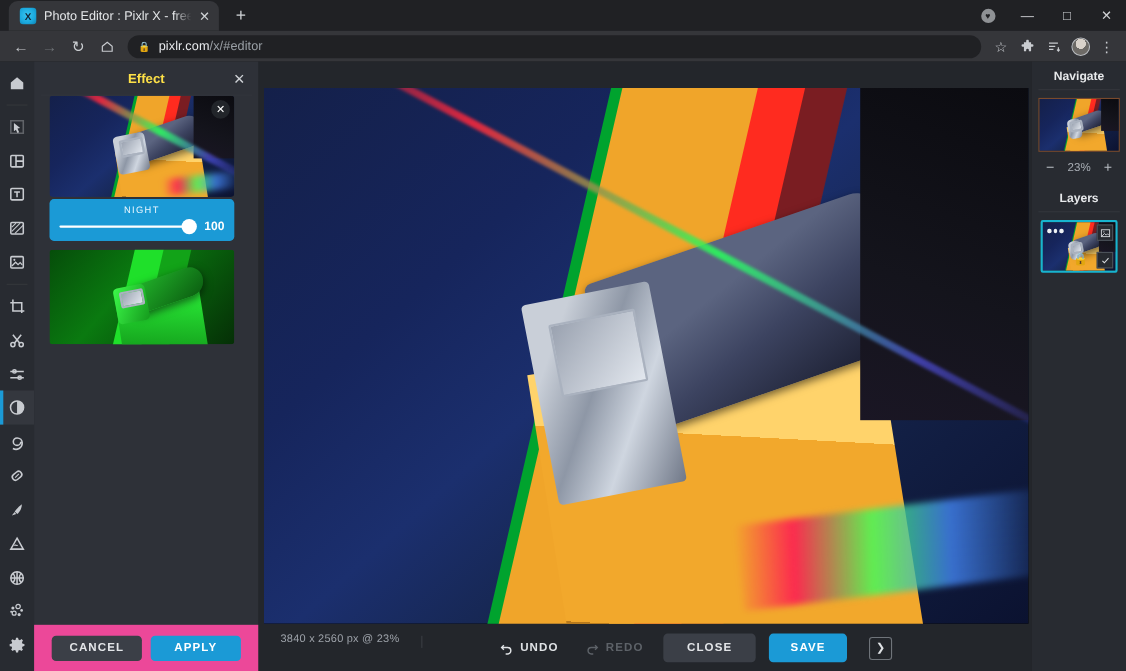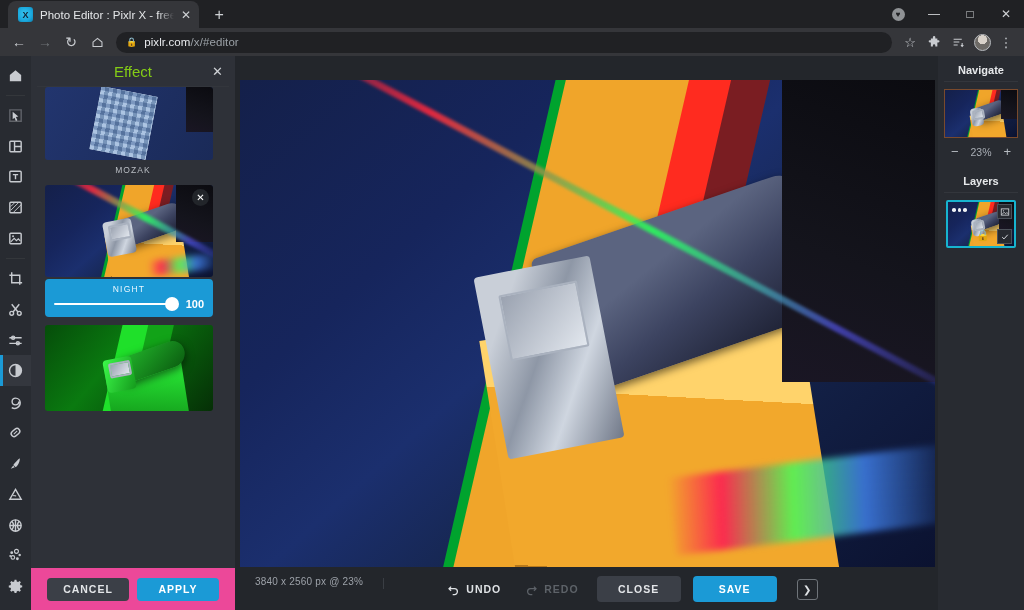--- a/index.html
+++ b/index.html
@@ -99,21 +99,21 @@
 
   
   .panel {
     position: absolute; left: 31px; top: 0; width: 204px; height: 554px;
     background: #2e3138; display: flex; flex-direction: column;
   }
   .panel-head {
     height: 30px; display: flex; align-items: center; justify-content: center;
     position: relative; flex: none;
   }
-  .panel-title { font-size: 15px; font-weight: normal; color: #84cc16; }
+  .panel-title { font-size: 12px; font-weight: bold; color: #fde047; }
   .panel-close {
     position: absolute; right: 12px; top: 8px; font-size: 13px; color: #cfd2d6; cursor: pointer;
   }
   .panel-body { flex: 1; overflow: hidden; padding: 0 14px; }
   .fx {
     position: relative; margin-bottom: 8px;
   }
   .fx-thumb {
     width: 168px; height: 73px; border-radius: 3px; overflow: hidden; position: relative;
     cursor: pointer;
@@ -460,30 +460,20 @@
     </div>
 
     <div class="panel">
       <div class="panel-head">
         <div class="panel-title">Effect</div>
         <div class="panel-close">✕</div>
       </div>
       <div class="side-sep"></div>
       <div class="panel-body">
 
-        <div class="fx">
-          <div class="fx-thumb t-mozak">
-            <div class="art">
-                <div class="art-bg-navy"></div>
-                <div class="art-pix"></div>
-              <div class="art-dark-r" style="width:16%"></div>
-              </div>
-          </div>
-          <div class="fx-label">MOZAK</div>
-        </div>
 
         <div class="fx">
           <div class="fx-thumb t-frank" style="height:92px">
             <div class="art">
               <div class="art-bg-navy"></div>
                 <div class="art-strap"></div>
                 <div class="art-strap2"></div>
               <div class="art-buckle"></div>
                 <div class="art-metal"></div>
               <div class="art-dark-r"></div>
@@ -549,21 +539,21 @@
         <span>UNDO</span>
       </div>
       <div class="tbtn dis">
         <svg viewBox="0 0 16 16">
             <path d="M11 4.5 13.5 7 11 9.5"></path>
             <path d="M13.2 7H6.8a3.6 3.6 0 0 0 0 7.2H9"></path>
           </svg>
         <span>REDO</span>
       </div>
       <div class="btn btn-dark" style="width:84px;height:26px">CLOSE</div>
-      <div class="btn btn-blue" style="width:84px;height:26px">SAVE</div>
+      <div class="btn btn-blue" style="width:71px;height:26px">SAVE</div>
       <div class="expand">❯</div>
     </div>
     <div class="zoomgroup">
       <span>⌃</span>
       <span>+</span>
       <span>⌄</span>
     </div>
 
     <div class="side">
       <div class="side-title">Navigate</div>

